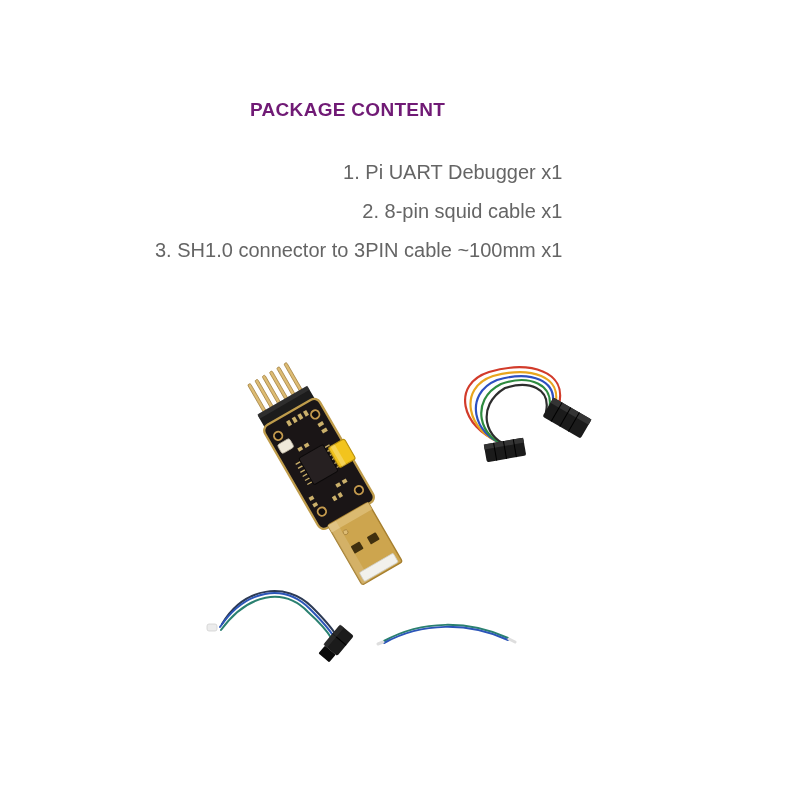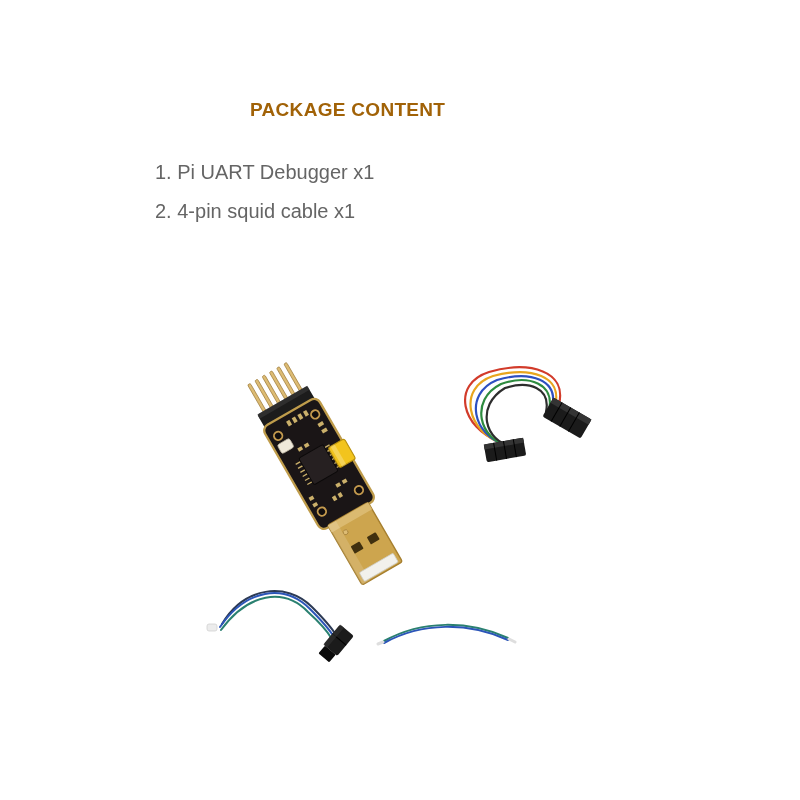--- a/index.html
+++ b/index.html
@@ -4,40 +4,41 @@
 <style>
   html,body{margin:0;padding:0;}
   body{
     width:800px;height:800px;background:#ffffff;
     font-family:"Liberation Sans", sans-serif;
     position:relative;overflow:hidden;
   }
   .section-heading{
     position:absolute;left:250px;top:99px;
     font-size:19px;font-weight:bold;letter-spacing:.3px;
-    color:#a16207;margin:0;
+    color:#701a75;margin:0;
   }
   .pkg-list{
     position:absolute;left:155px;top:153px;
     margin:0;padding:0;list-style:none;
-    font-size:20px;color:#656565;
+    font-size:20px;color:#656565;text-align:right;
   }
   .pkg-list li{height:39px;line-height:39px;white-space:nowrap;}
   .figure-layer{position:absolute;left:0;top:0;width:800px;height:800px;}
   .photo{position:absolute;}
   svg{display:block;}
 </style>
 </head>
 <body>
 
 <h2 class="section-heading">PACKAGE CONTENT</h2>
 
 <ol class="pkg-list">
   <li>1. Pi UART Debugger x1</li>
-  <li>2. 4-pin squid cable x1</li>
+  <li>2. 8-pin squid cable x1</li>
+  <li>3. SH1.0 connector to 3PIN cable ~100mm x1</li>
 </ol>
 
 <div class="figure-layer">
 
   <svg class="photo" style="left:200px;top:345px" width="232" height="248" viewBox="0 0 232 248">
     <g transform="translate(66,27) rotate(-30) scale(0.93)">
 
       <g>
         <rect x="-24.1" y="2" width="3.4" height="36" rx="1.5" stroke="#9a7633" stroke-width="0.7" fill="#ddbc74"></rect>
         <rect x="-15.1" y="2" width="3.4" height="36" rx="1.5" stroke="#9a7633" stroke-width="0.7" fill="#ddbc74"></rect>

